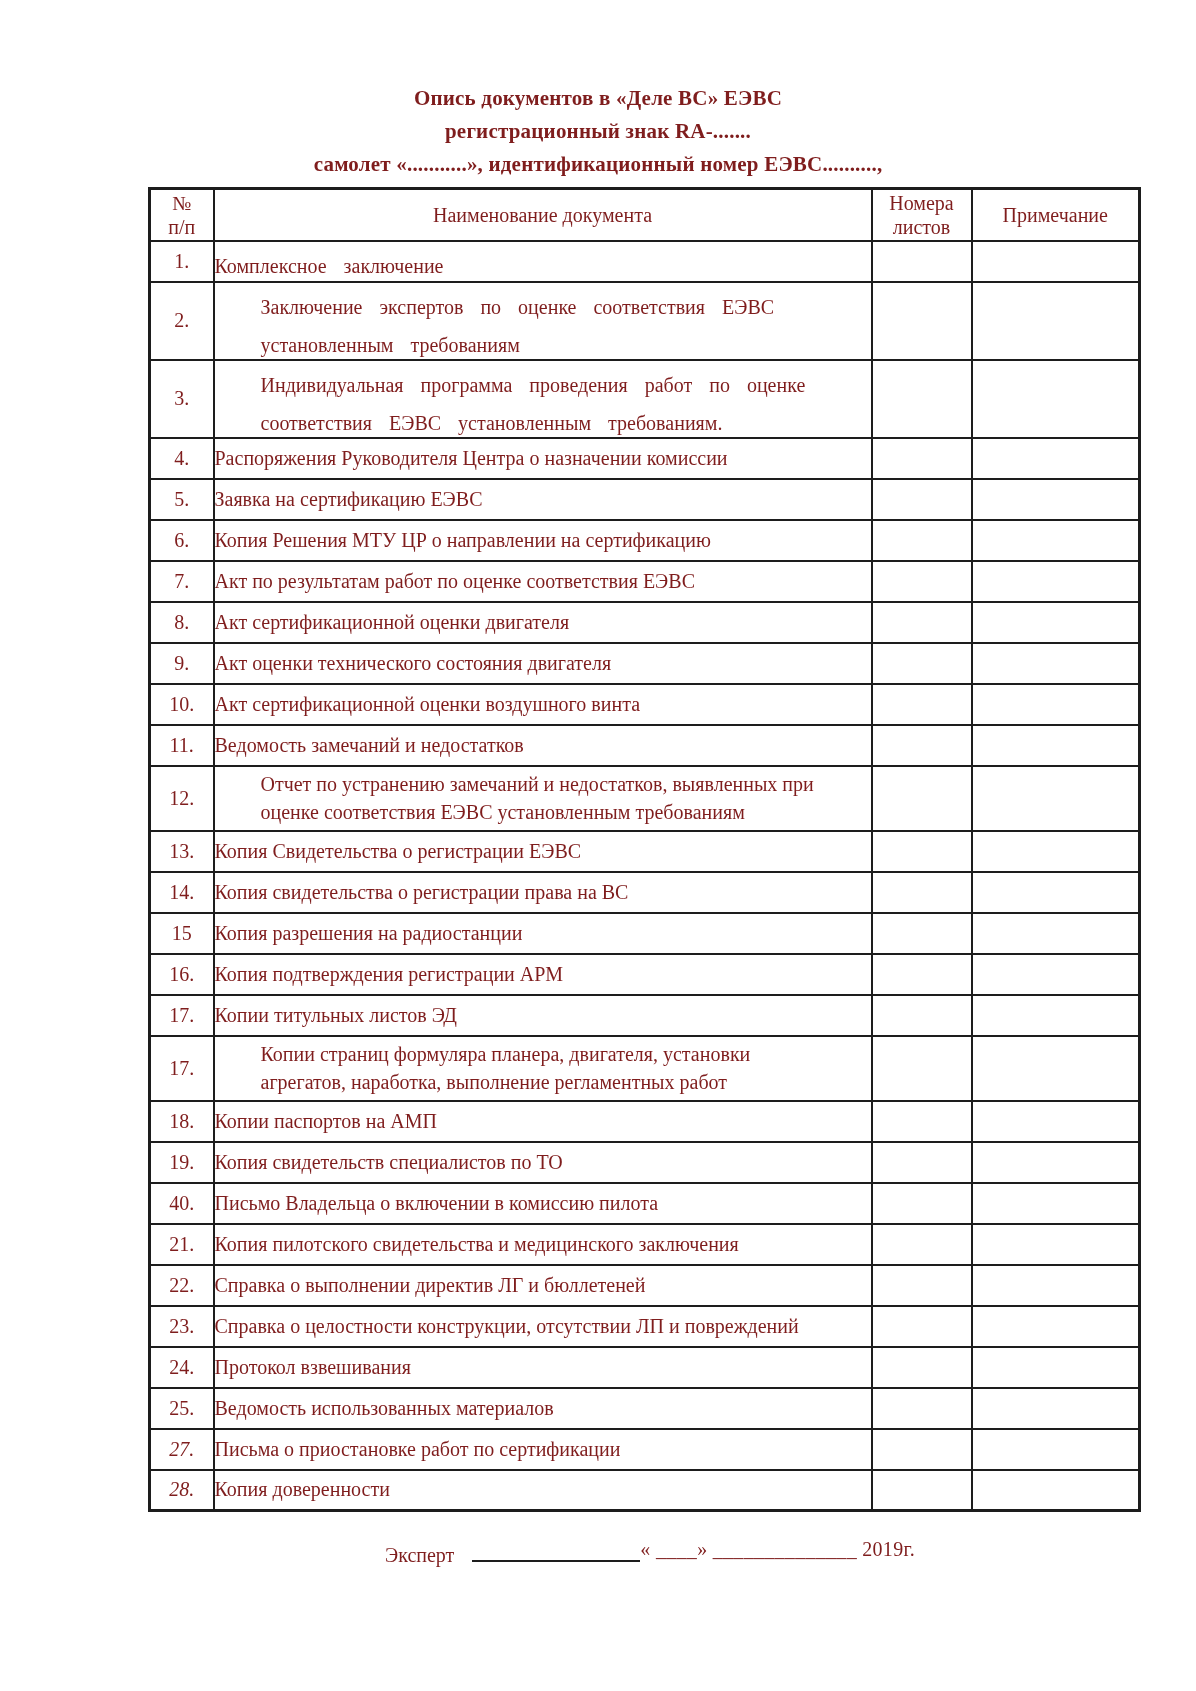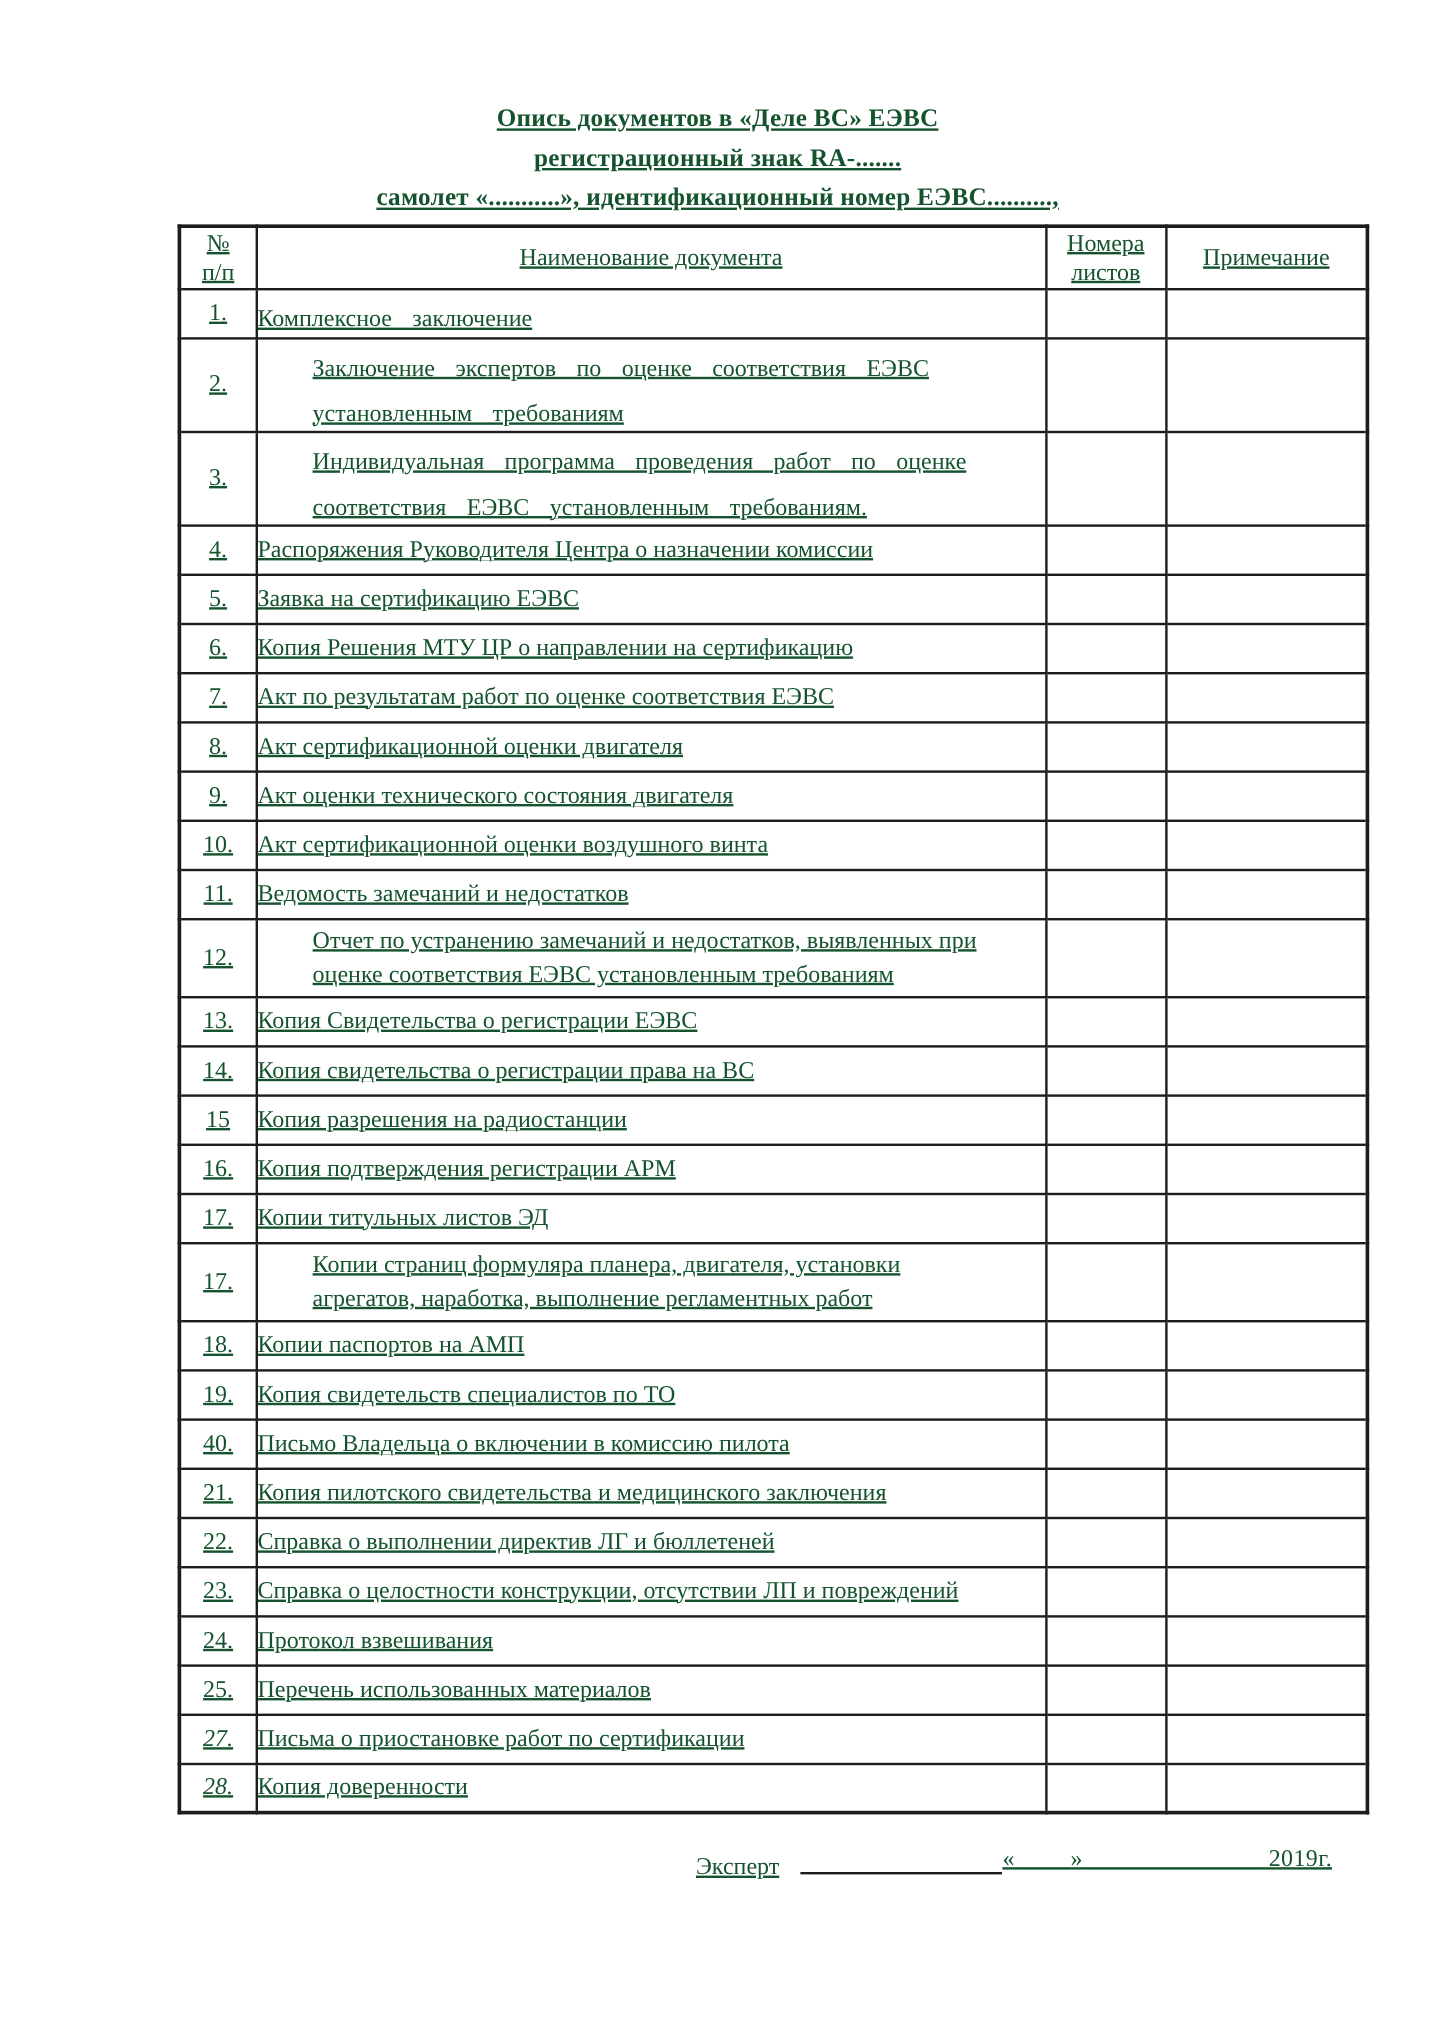--- a/index.html
+++ b/index.html
@@ -1,23 +1,22 @@
 <!DOCTYPE html>
 <html><head>
 <meta charset="utf-8">
 <style>
   html,body { margin:0; padding:0; background:#ffffff; }
   .page {
     position:relative;
     width:1196px; height:1691px;
     background:#ffffff;
-    color:#14532d;
+    color:#7f1d1d;
     font-family:"Liberation Serif", serif;
     overflow:hidden;
-    text-decoration:underline;
   }
   .title {
     padding-top:82px;
     text-align:center;
     font-weight:bold;
     font-size:21px;
     line-height:33px;
     letter-spacing:0.2px;
   }
   table.doc {
@@ -41,21 +40,21 @@
   td.c-num { text-align:center; }
   td.c-num.it { font-style:italic; }
   td.c-name { padding-left:13px; }
   td.c-name div { white-space:nowrap; }
   tr.tall td.c-name div { line-height:28px;padding-left:46px; }
   td.c-name.wide div { word-spacing:0.6em;margin-top:10px; }
   .footer {
     margin-top:26px;
     padding:0 86px 0 190px;
     display:flex;
-    justify-content:flex-end;
+    justify-content:center;
     font-size:20px;
   }
   .sigline {
     display:inline-block;
     width:168px;
     border-bottom:2px solid #1d1d1d;
     margin-left:18px;
     height:22px;
   }
   .date-block { letter-spacing:0.3px; }
@@ -293,21 +292,21 @@
           <td class="c-num">24.</td>
           <td class="c-name">
             <div>Протокол взвешивания</div>
           </td>
           <td></td>
           <td></td>
         </tr>
         <tr class="single">
           <td class="c-num">25.</td>
           <td class="c-name">
-            <div>Перечень использованных материалов</div>
+            <div>Ведомость использованных материалов</div>
           </td>
           <td></td>
           <td></td>
         </tr>
         <tr class="single">
           <td class="c-num it">27.</td>
           <td class="c-name">
             <div>Письма о приостановке работ по сертификации</div>
           </td>
           <td></td>

